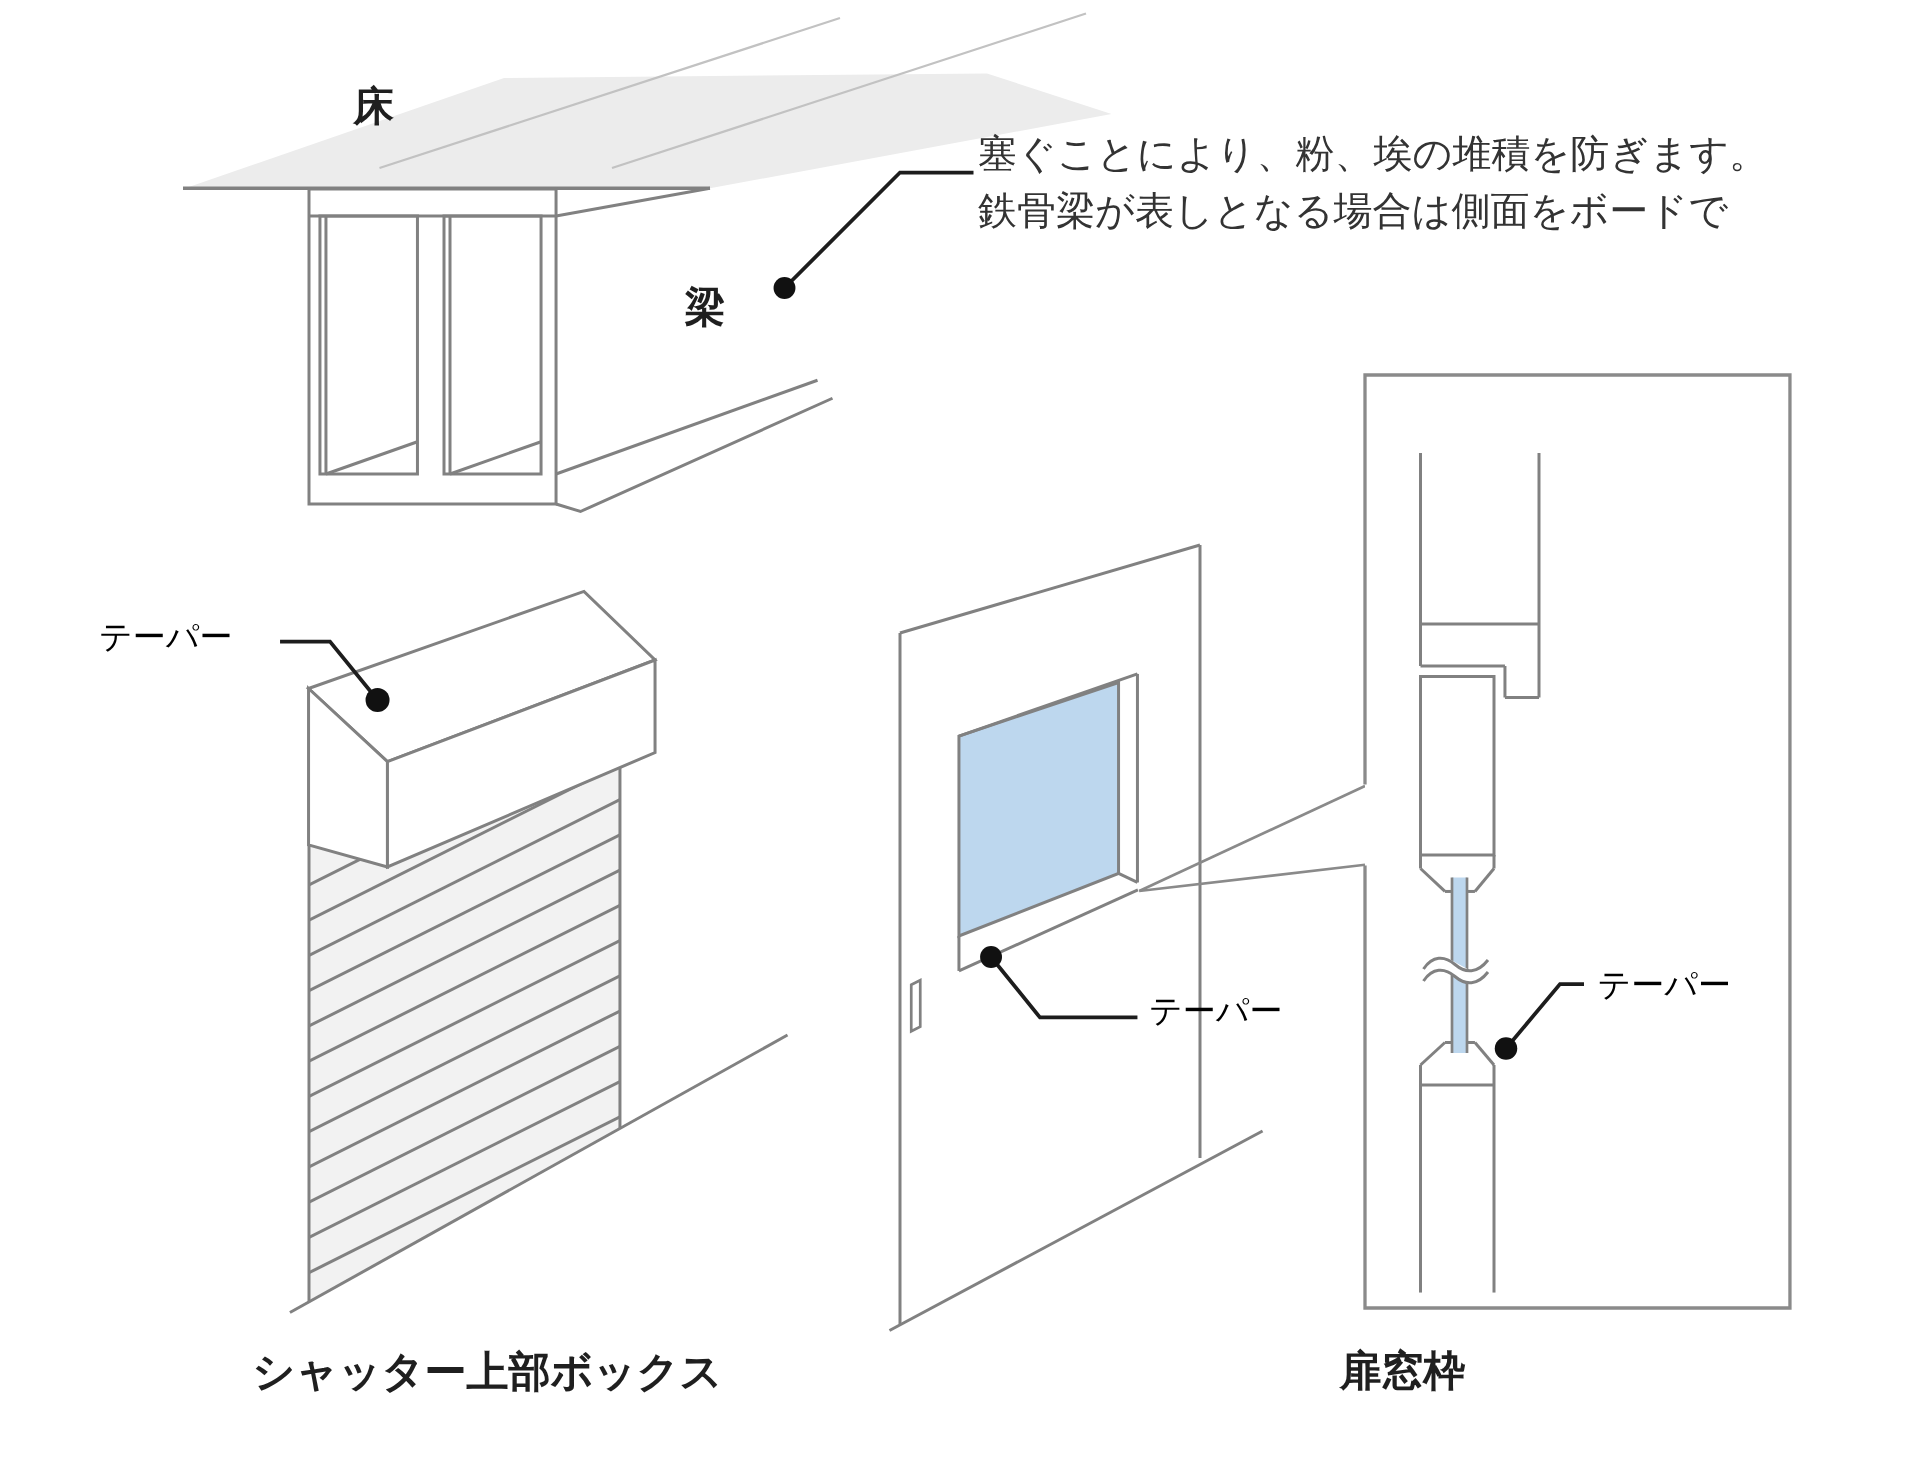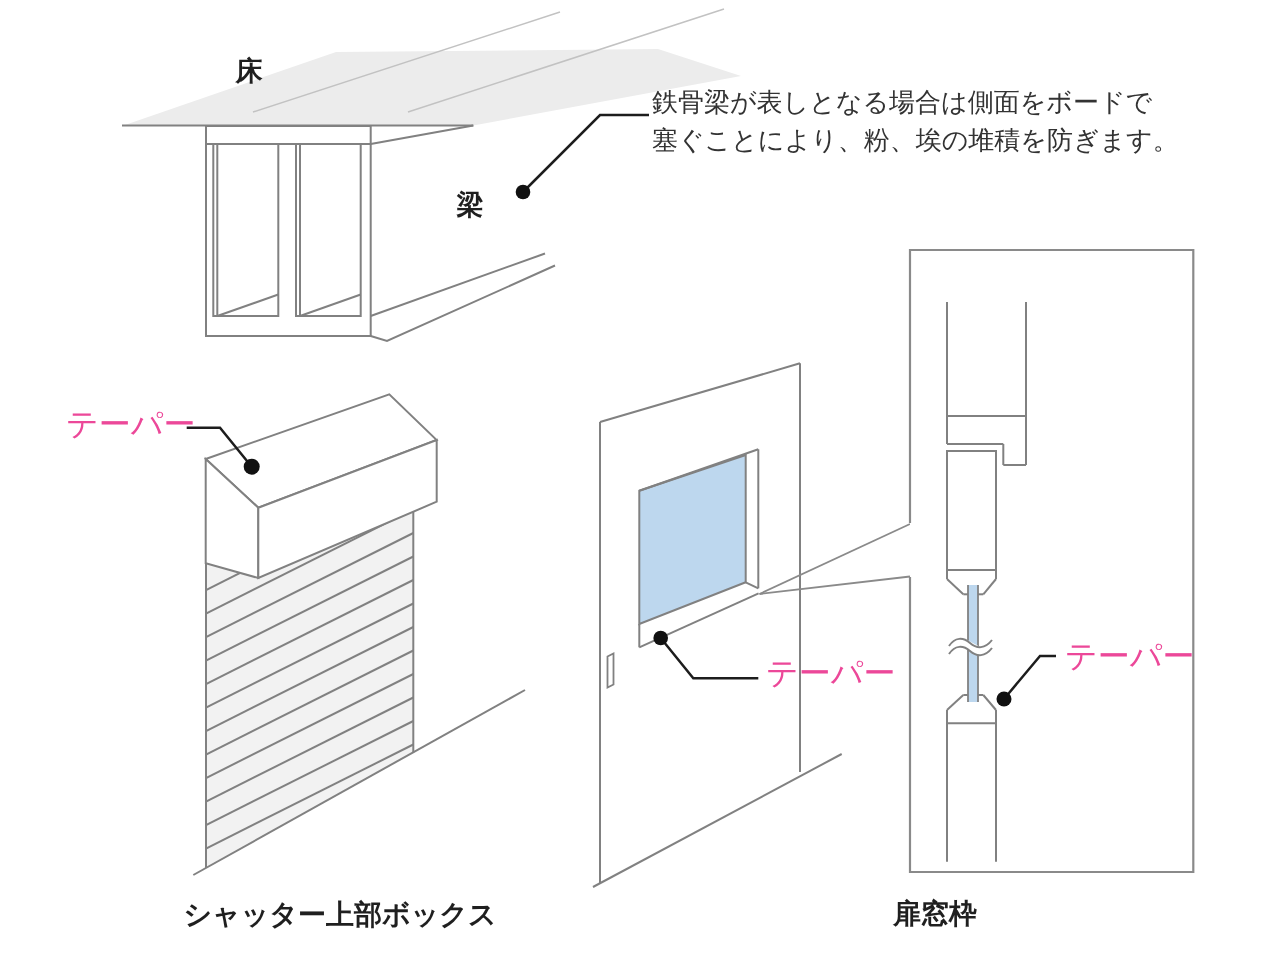--- a/index.html
+++ b/index.html
@@ -1,20 +1,20 @@
 <!DOCTYPE html>
 <html><head>
 <meta charset="utf-8">
 <style>
   html,body{margin:0;padding:0;}
   body{width:1280px;height:974px;background:#ffffff;position:relative;overflow:hidden;
        font-family:"Liberation Sans",sans-serif;}
   .stage{position:absolute;inset:0;}
   svg{position:absolute;left:0;top:0;}
-  .lbl{position:absolute;color:#ec4899;white-space:nowrap;font-size:32px;}
+  .lbl{position:absolute;color:#000000;white-space:nowrap;font-size:22px;}
   .ctr{transform:translate(-50%,-50%);}
   .vctr{transform:translateY(-50%);}
   .bold{font-weight:bold;color:#1f1f1f;}
   .cap{font-size:28px;font-weight:bold;color:#1f1f1f;}
   .ann{line-height:38px;font-size:26px;color:#333333;}
 </style>
 </head>
 <body>
 
 <div class="stage">
@@ -144,21 +144,21 @@
       <path d="M949,654 C955,645 963,645 970,651 C977,657 985,657 992,648" fill="none" stroke="#818181" stroke-width="2"></path>
     </g>
     <polyline points="1004,699 1040,656 1056,656" fill="none" stroke="#1d1d1d" stroke-width="2.5"></polyline>
     <circle cx="1004" cy="699" r="7.5" fill="#111111"></circle>
   </g>
 </svg>
 
   <div class="lbl bold ctr" style="left:249px;top:71px;font-size:27px;">床</div>
   <div class="lbl bold ctr" style="left:470px;top:205px;font-size:27px;">梁</div>
   <div class="lbl ann" style="left:652px;top:83px;">
+    <div>塞ぐことにより、粉、埃の堆積を防ぎます。</div>
     <div>鉄骨梁が表しとなる場合は側面をボードで</div>
-    <div>塞ぐことにより、粉、埃の堆積を防ぎます。</div>
   </div>
   <div class="lbl vctr" style="left:66px;top:425px;">テーパー</div>
   <div class="lbl vctr" style="left:766px;top:674px;">テーパー</div>
   <div class="lbl vctr" style="left:1065px;top:657px;">テーパー</div>
-  <div class="lbl cap ctr" style="left:340px;top:915px;">シャッター上部ボックス</div>
+  <div class="lbl cap ctr" style="left:325px;top:915px;">シャッター上部ボックス</div>
   <div class="lbl cap ctr" style="left:891px;top:914px;margin-left:44px;">扉窓枠</div>
 </div>
 
 </body></html>

